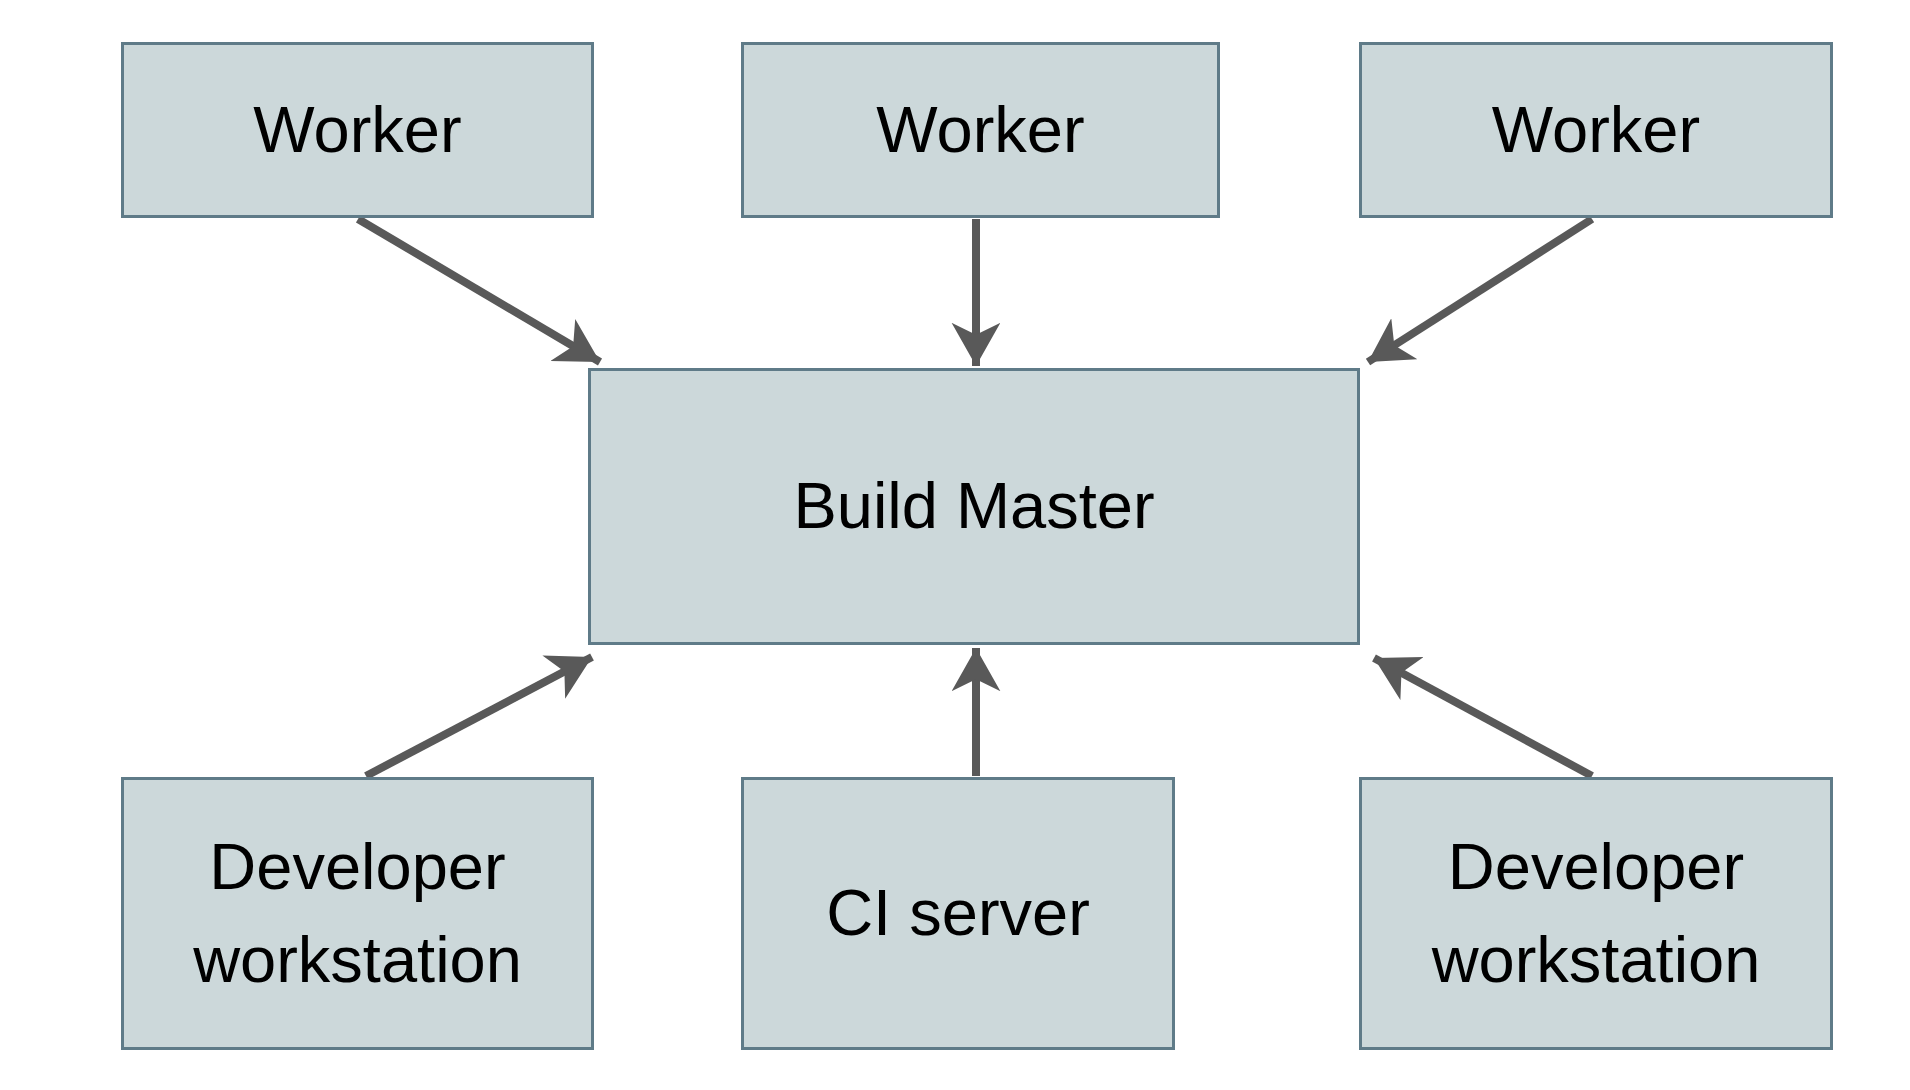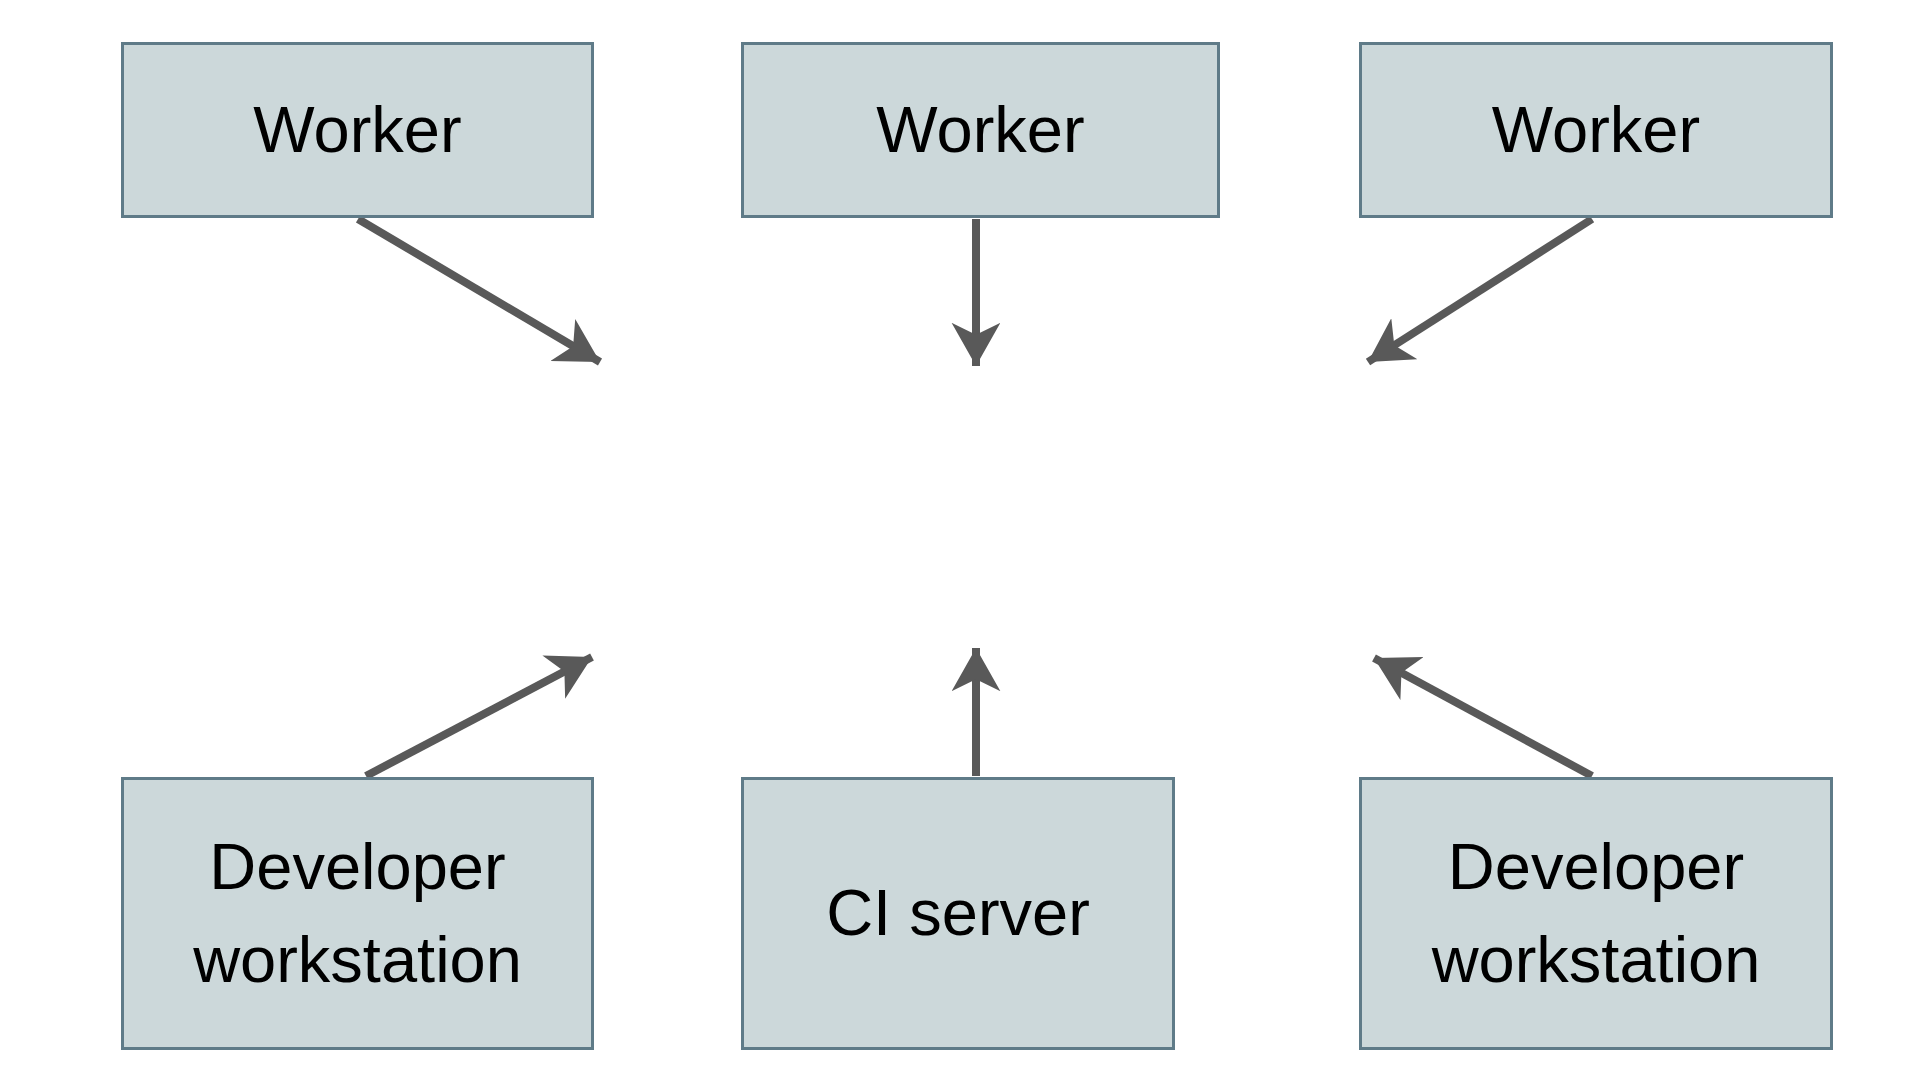--- a/index.html
+++ b/index.html
@@ -84,20 +84,23 @@
   </div>
 
   <div class="node node-worker-2">
     <span>Worker</span>
   </div>
 
   <div class="node node-worker-3">
     <span>Worker</span>
   </div>
 
+  <div class="node node-build-master">
+    <span>Build Master</span>
+  </div>
 
   <div class="node node-dev-left">
     <span>Developer workstation</span>
   </div>
 
   <div class="node node-ci-server">
     <span>CI server</span>
   </div>
 
   <div class="node node-dev-right">

